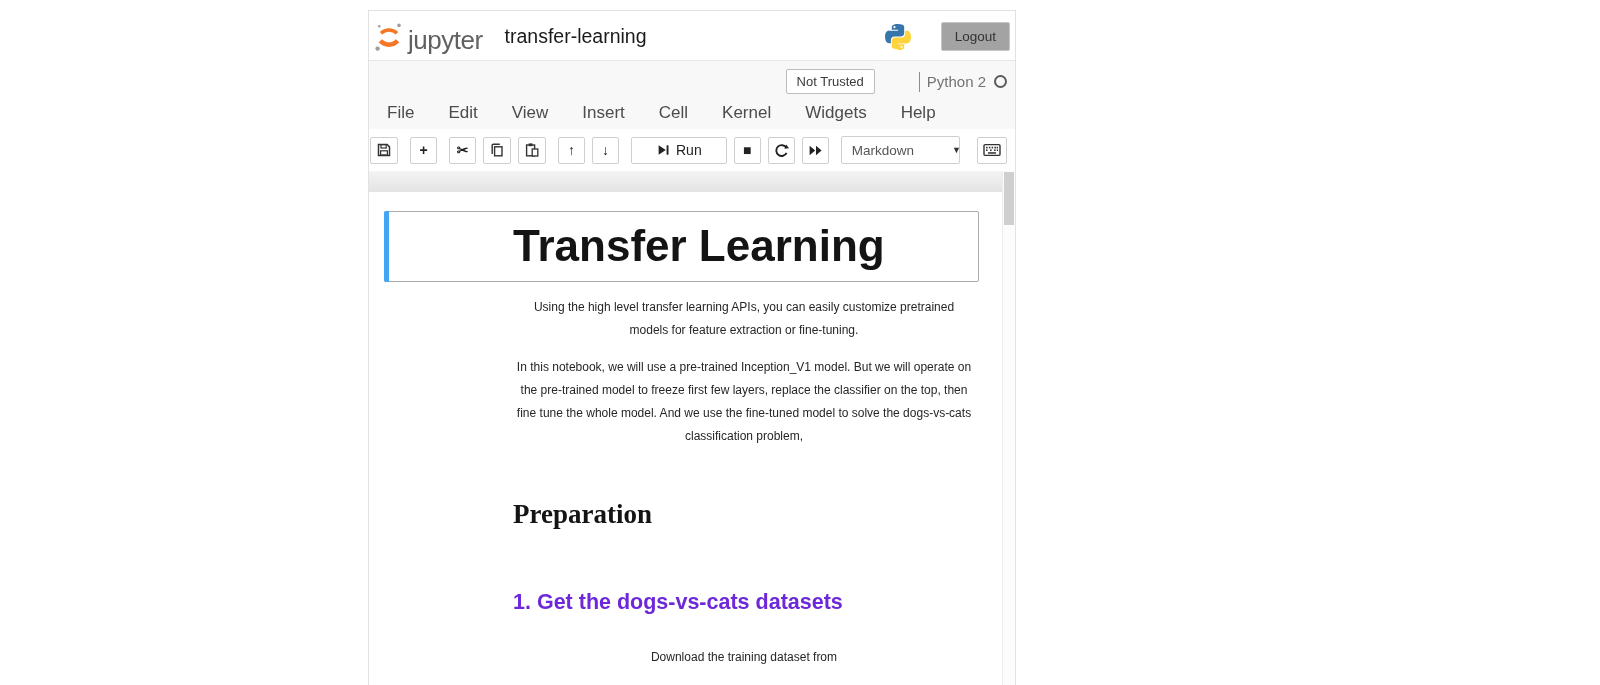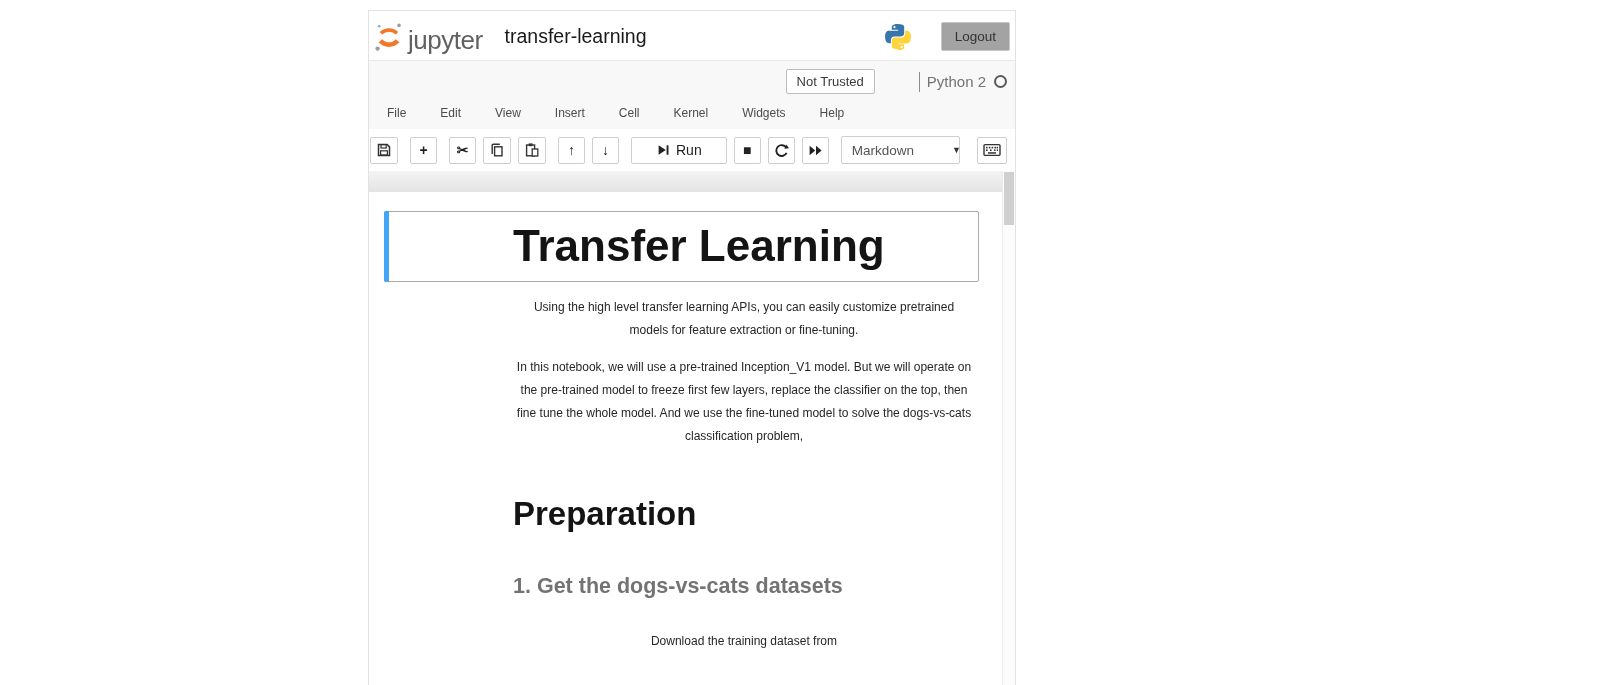--- a/index.html
+++ b/index.html
@@ -21,21 +21,21 @@
   
   .menubar { background:#f8f8f8; border-top:1px solid #e7e7e7; height:69px; }
   .trust-row { height:35px; display:flex; align-items:center; justify-content:flex-end; padding:6px 5px 0 0; }
   .not-trusted { background:#fff; border:1px solid #bdbdbd; border-radius:2px; color:#3a3a3a;
     font-size:13px; padding:4px 10px; }
   .kernel-sep { width:1px; height:20px; background:#8d8d8d; margin:0 7px 0 44px; }
   .kernel-name { font-size:15px; color:#737373; }
   .kernel-circle { width:13px; height:13px; border:2px solid #5a5a5a; border-radius:50%;
     margin-left:8px; margin-right:3px; }
   .menus { height:34px; display:flex; align-items:center; padding-left:1px; }
-  .menu-item { font-size:12px; color:#4c4c4c; padding:9px 17px; cursor:pointer; }
+  .menu-item { font-size:17px; color:#4c4c4c; padding:9px 17px; cursor:pointer; }
 
   
   .toolbar { background:#fff; height:42px; display:flex; align-items:center; padding-left:1px; }
   .btn-group { display:flex; margin-right:12px; }
   .tbtn { min-width:27px; height:27px; background:#fff; border:1px solid #cfcfcf; border-radius:2px;
     display:flex; align-items:center; justify-content:center; color:#333; cursor:pointer;
     margin-right:7px; font-family:inherit; font-size:14px; padding:0 5px; }
   .btn-group .tbtn:last-child { margin-right:0; }
   .tbtn .glyph { font-size:14px; line-height:1; color:#222; font-weight:bold; }
   .run-btn { padding:0 24px; }
@@ -53,22 +53,22 @@
   .thumb { position:absolute; left:1px; right:1px; top:1px; height:53px; background:#cfcfcf; }
   .notebook { padding:19px 36px 0 15px; }
 
   .cell { position:relative; border:1px solid transparent; border-radius:2px; display:flex; padding:5px 0; }
   .cell.selected { border-color:#ababab; }
   .sel-bar { position:absolute; left:-1px; top:-1px; bottom:-1px; width:5px; background:#42a5f5;
     border-radius:2px 0 0 2px; }
   .prompt { flex:0 0 128px; }
   .render { flex:1; max-width:462px; color:#262626; }
   .render h1 { font-size:44px; line-height:38px; margin:10px 0 11px; color:#141414; }
-  .render h2 { font-size:33px; line-height:30px; margin:15px 0 8px; color:#141414; }
-  .render h3 { font-size:21.5px; line-height:24px; margin:15px 0 10px; color:#737373; }
+  .render h2 { font-size:27px; line-height:30px; margin:15px 0 24px; color:#141414;font-family:Liberation Serif, serif; }
+  .render h3 { font-size:21.5px; line-height:24px; margin:15px 0 10px; color:#6d28d9; }
   .render p { font-size:12px; line-height:23px; margin:0 0 14px;text-align:center; }
   .trail { padding:8px 0 2px; }
 </style>
 </head>
 <body>
 
 <div class="app">
 
   <div class="header">
     <div class="logo">

